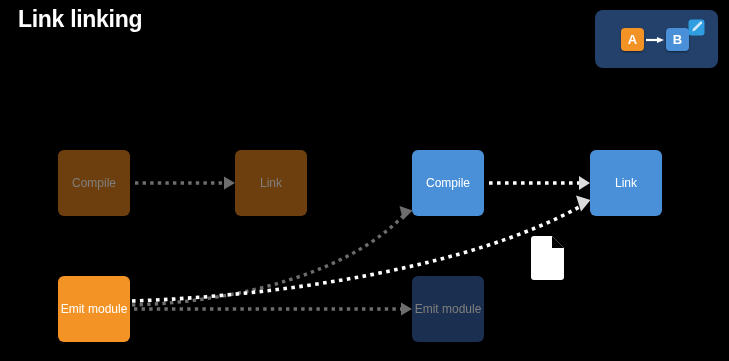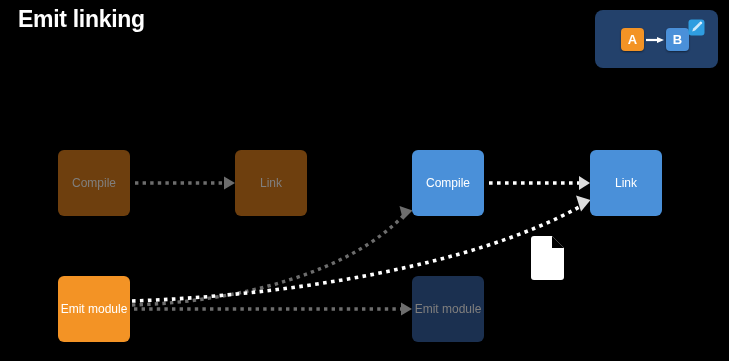--- a/index.html
+++ b/index.html
@@ -132,21 +132,21 @@
     top: 235px;
     width: 40px;
     height: 46px;
   }
 </style>
 </head>
 <body>
 
 <div id="slide">
 
-  <div id="slide-title">Emit linking</div>
+  <div id="slide-title">Link linking</div>
 
   <svg id="connectors" viewBox="0 0 729 361" xmlns="http://www.w3.org/2000/svg">
 
     <g>
       <line x1="135" y1="183" x2="224" y2="183" stroke="#6d6d6d" stroke-width="3.4" stroke-dasharray="3.4 4.2" stroke-linecap="butt"></line>
       <polygon points="224,176.5 235,183 224,189.5" fill="#6d6d6d"></polygon>
     </g>
 
     <g>
       <line x1="134" y1="309" x2="401" y2="309" stroke="#6d6d6d" stroke-width="3.4" stroke-dasharray="3.4 4.2" stroke-linecap="butt"></line>

